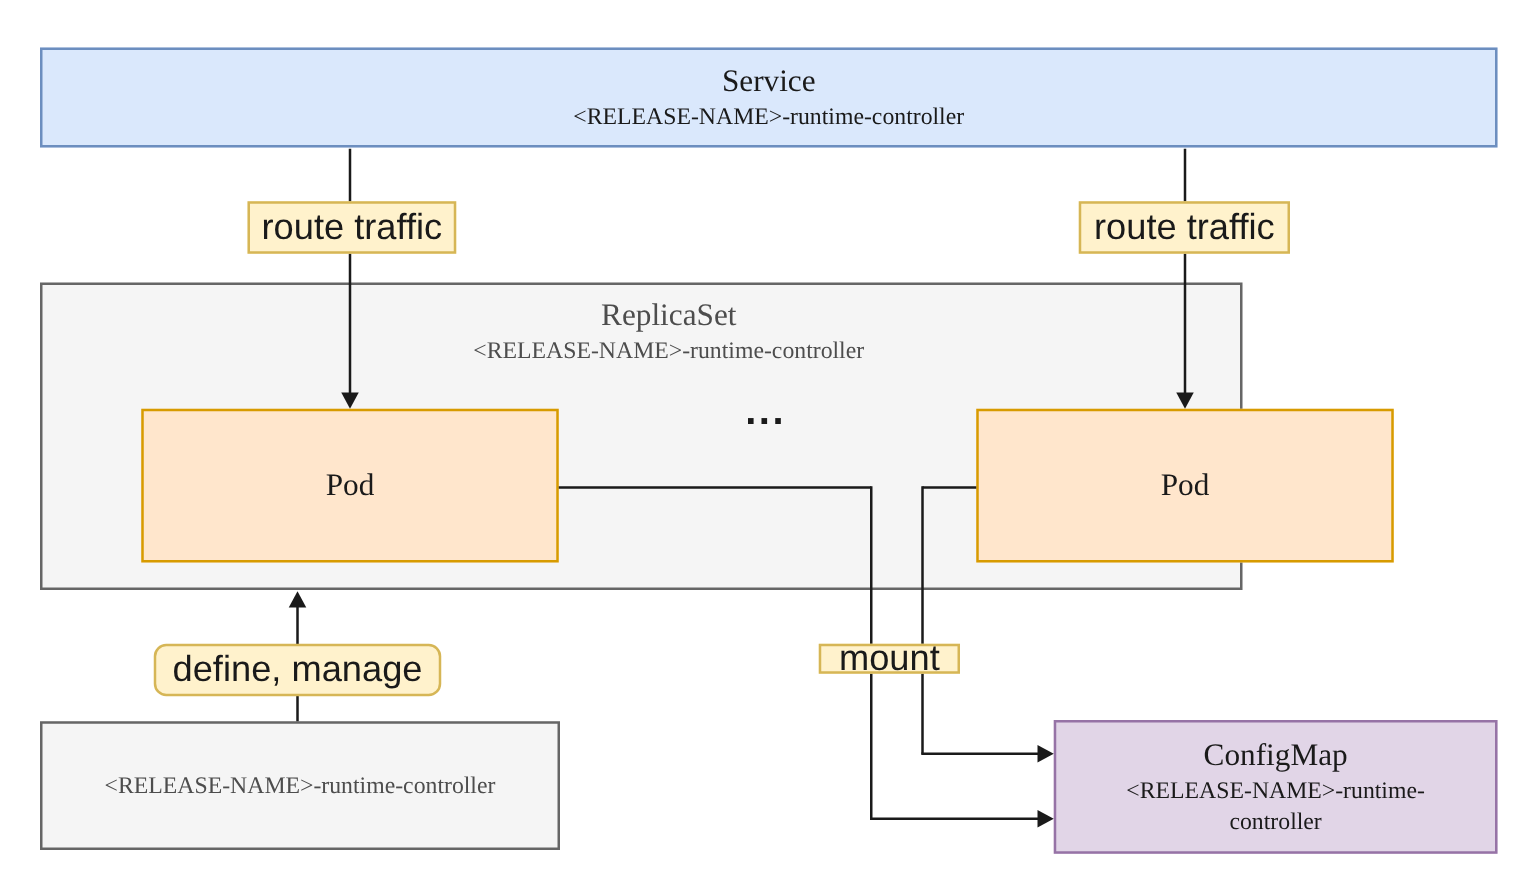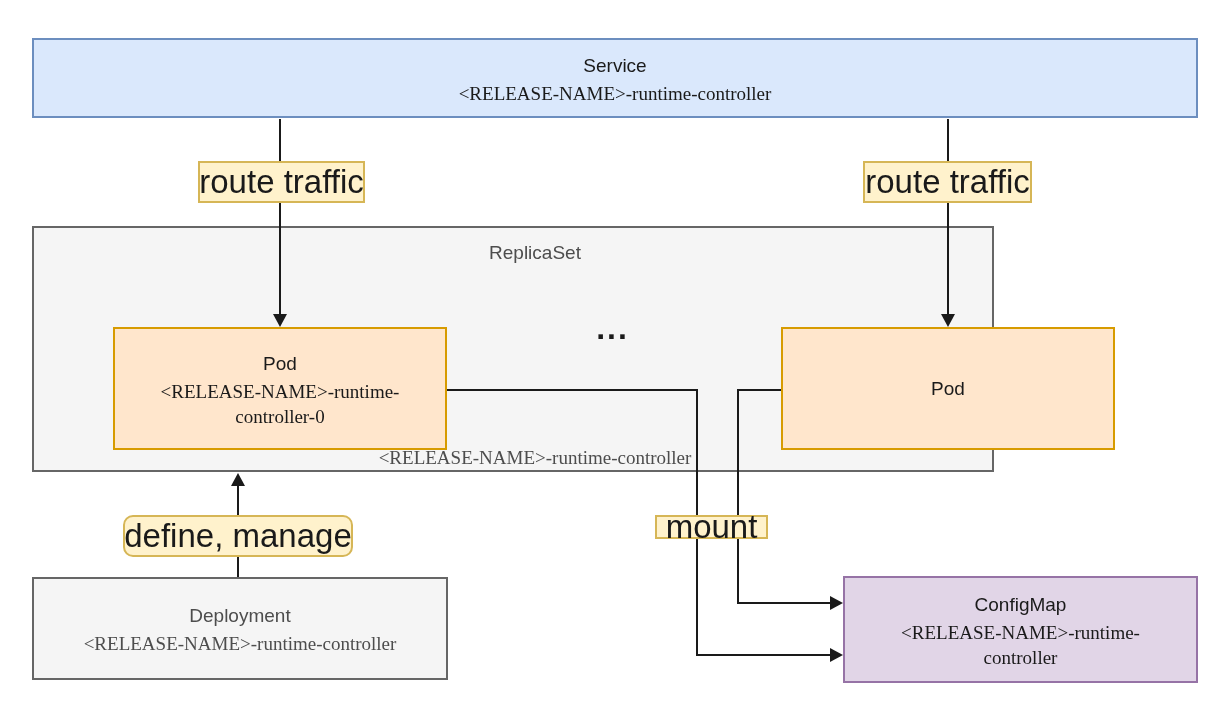--- a/index.html
+++ b/index.html
@@ -15,44 +15,44 @@
   #canvas{
     position:relative;width:1224px;height:712px;overflow:hidden;
     background:var(--canvas-bg,#fff);
     font-family:"Liberation Sans",sans-serif;
   }
   .box{
     position:absolute;box-sizing:border-box;border:2px solid;
     display:flex;flex-direction:column;align-items:center;justify-content:center;
     text-align:center;
   }
-  .title{font-family:Liberation Sans, sans-serif;font-size:19px;line-height:30px;}
+  .title{font-family:Liberation Serif, serif;font-size:25px;line-height:30px;}
   .subtitle{font-family:"Liberation Serif",serif;font-weight:normal;font-size:19px;line-height:25px;}
   .node-service{left:32px;top:38px;width:1166px;height:80px;
     background:var(--service-fill,#dae8fc);border-color:var(--service-stroke,#6c8ebf);
     color:var(--text-dark,#1a1a1a);z-index:2;}
   .node-replicaset{left:32px;top:226px;width:962px;height:246px;
     background:var(--container-fill,#f5f5f5);border-color:var(--container-stroke,#666);
-    color:var(--text-gray,#4d4d4d);justify-content:space-between;padding-top:10px;z-index:1;padding-left:44px;}
+    color:var(--text-gray,#4d4d4d);justify-content:flex-start;padding-top:10px;z-index:1;padding-left:44px;}
   .node-pod0{left:113px;top:327px;width:334px;height:123px;padding:0 25px;
     background:var(--pod-fill,#ffe6cc);border-color:var(--pod-stroke,#d79b00);
     color:var(--text-dark,#1a1a1a);z-index:2;}
   .node-podn{left:781px;top:327px;width:334px;height:123px;padding:0 25px;
     background:var(--pod-fill,#ffe6cc);border-color:var(--pod-stroke,#d79b00);
     color:var(--text-dark,#1a1a1a);z-index:2;}
   .node-deployment{left:32px;top:577px;width:416px;height:103px;padding:0 10px;
     background:var(--container-fill,#f5f5f5);border-color:var(--container-stroke,#666);
     color:var(--text-gray,#4d4d4d);z-index:2;}
   .node-configmap{left:843px;top:576px;width:355px;height:107px;padding:0 42px;
     background:var(--configmap-fill,#e1d5e7);border-color:var(--configmap-stroke,#9673a6);
     color:var(--text-dark,#1a1a1a);z-index:2;}
   .edge-label{
     position:absolute;box-sizing:border-box;z-index:4;
     background:var(--label-fill,#fff2cc);border:2px solid var(--label-stroke,#d6b656);
-    color:var(--text-dark,#1a1a1a);font-size:33px;
+    color:var(--text-dark,#1a1a1a);font-size:29px;
     display:flex;align-items:center;justify-content:center;white-space:nowrap;
   }
   .lbl-route-left{left:198px;top:161px;width:167px;height:42px;}
   .lbl-route-right{left:863px;top:161px;width:169px;height:42px;}
   .lbl-define{left:123px;top:515px;width:230px;height:42px;border-radius:10px;}
   .lbl-mount{left:655px;top:515px;width:113px;height:24px;}
   .line{position:absolute;background:var(--edge-line,#1a1a1a);z-index:3;}
   .arrow{position:absolute;width:0;height:0;z-index:3;}
   .arrow-down{border-left:7px solid transparent;border-right:7px solid transparent;
     border-top:13px solid var(--edge-line,#1a1a1a);}
@@ -76,28 +76,26 @@
     <div class="subtitle">&lt;RELEASE-NAME&gt;-runtime-controller</div>
   </div>
 
   <div class="box node-service">
     <div class="title">Service</div>
     <div class="subtitle">&lt;RELEASE-NAME&gt;-runtime-controller</div>
   </div>
 
   <div class="box node-pod0">
     <div class="title">Pod</div>
-    <div class="subtitle">&lt;RELEASE-NAME&gt;-runtime-controller-0</div>
   </div>
   <div class="box node-podn">
     <div class="title">Pod</div>
   </div>
 
   <div class="box node-deployment">
-    <div class="title">Deployment</div>
     <div class="subtitle">&lt;RELEASE-NAME&gt;-runtime-controller</div>
   </div>
 
   <div class="box node-configmap">
     <div class="title">ConfigMap</div>
     <div class="subtitle">&lt;RELEASE-NAME&gt;-runtime-controller</div>
   </div>
 
   <div class="ellipsis">...</div>
 

